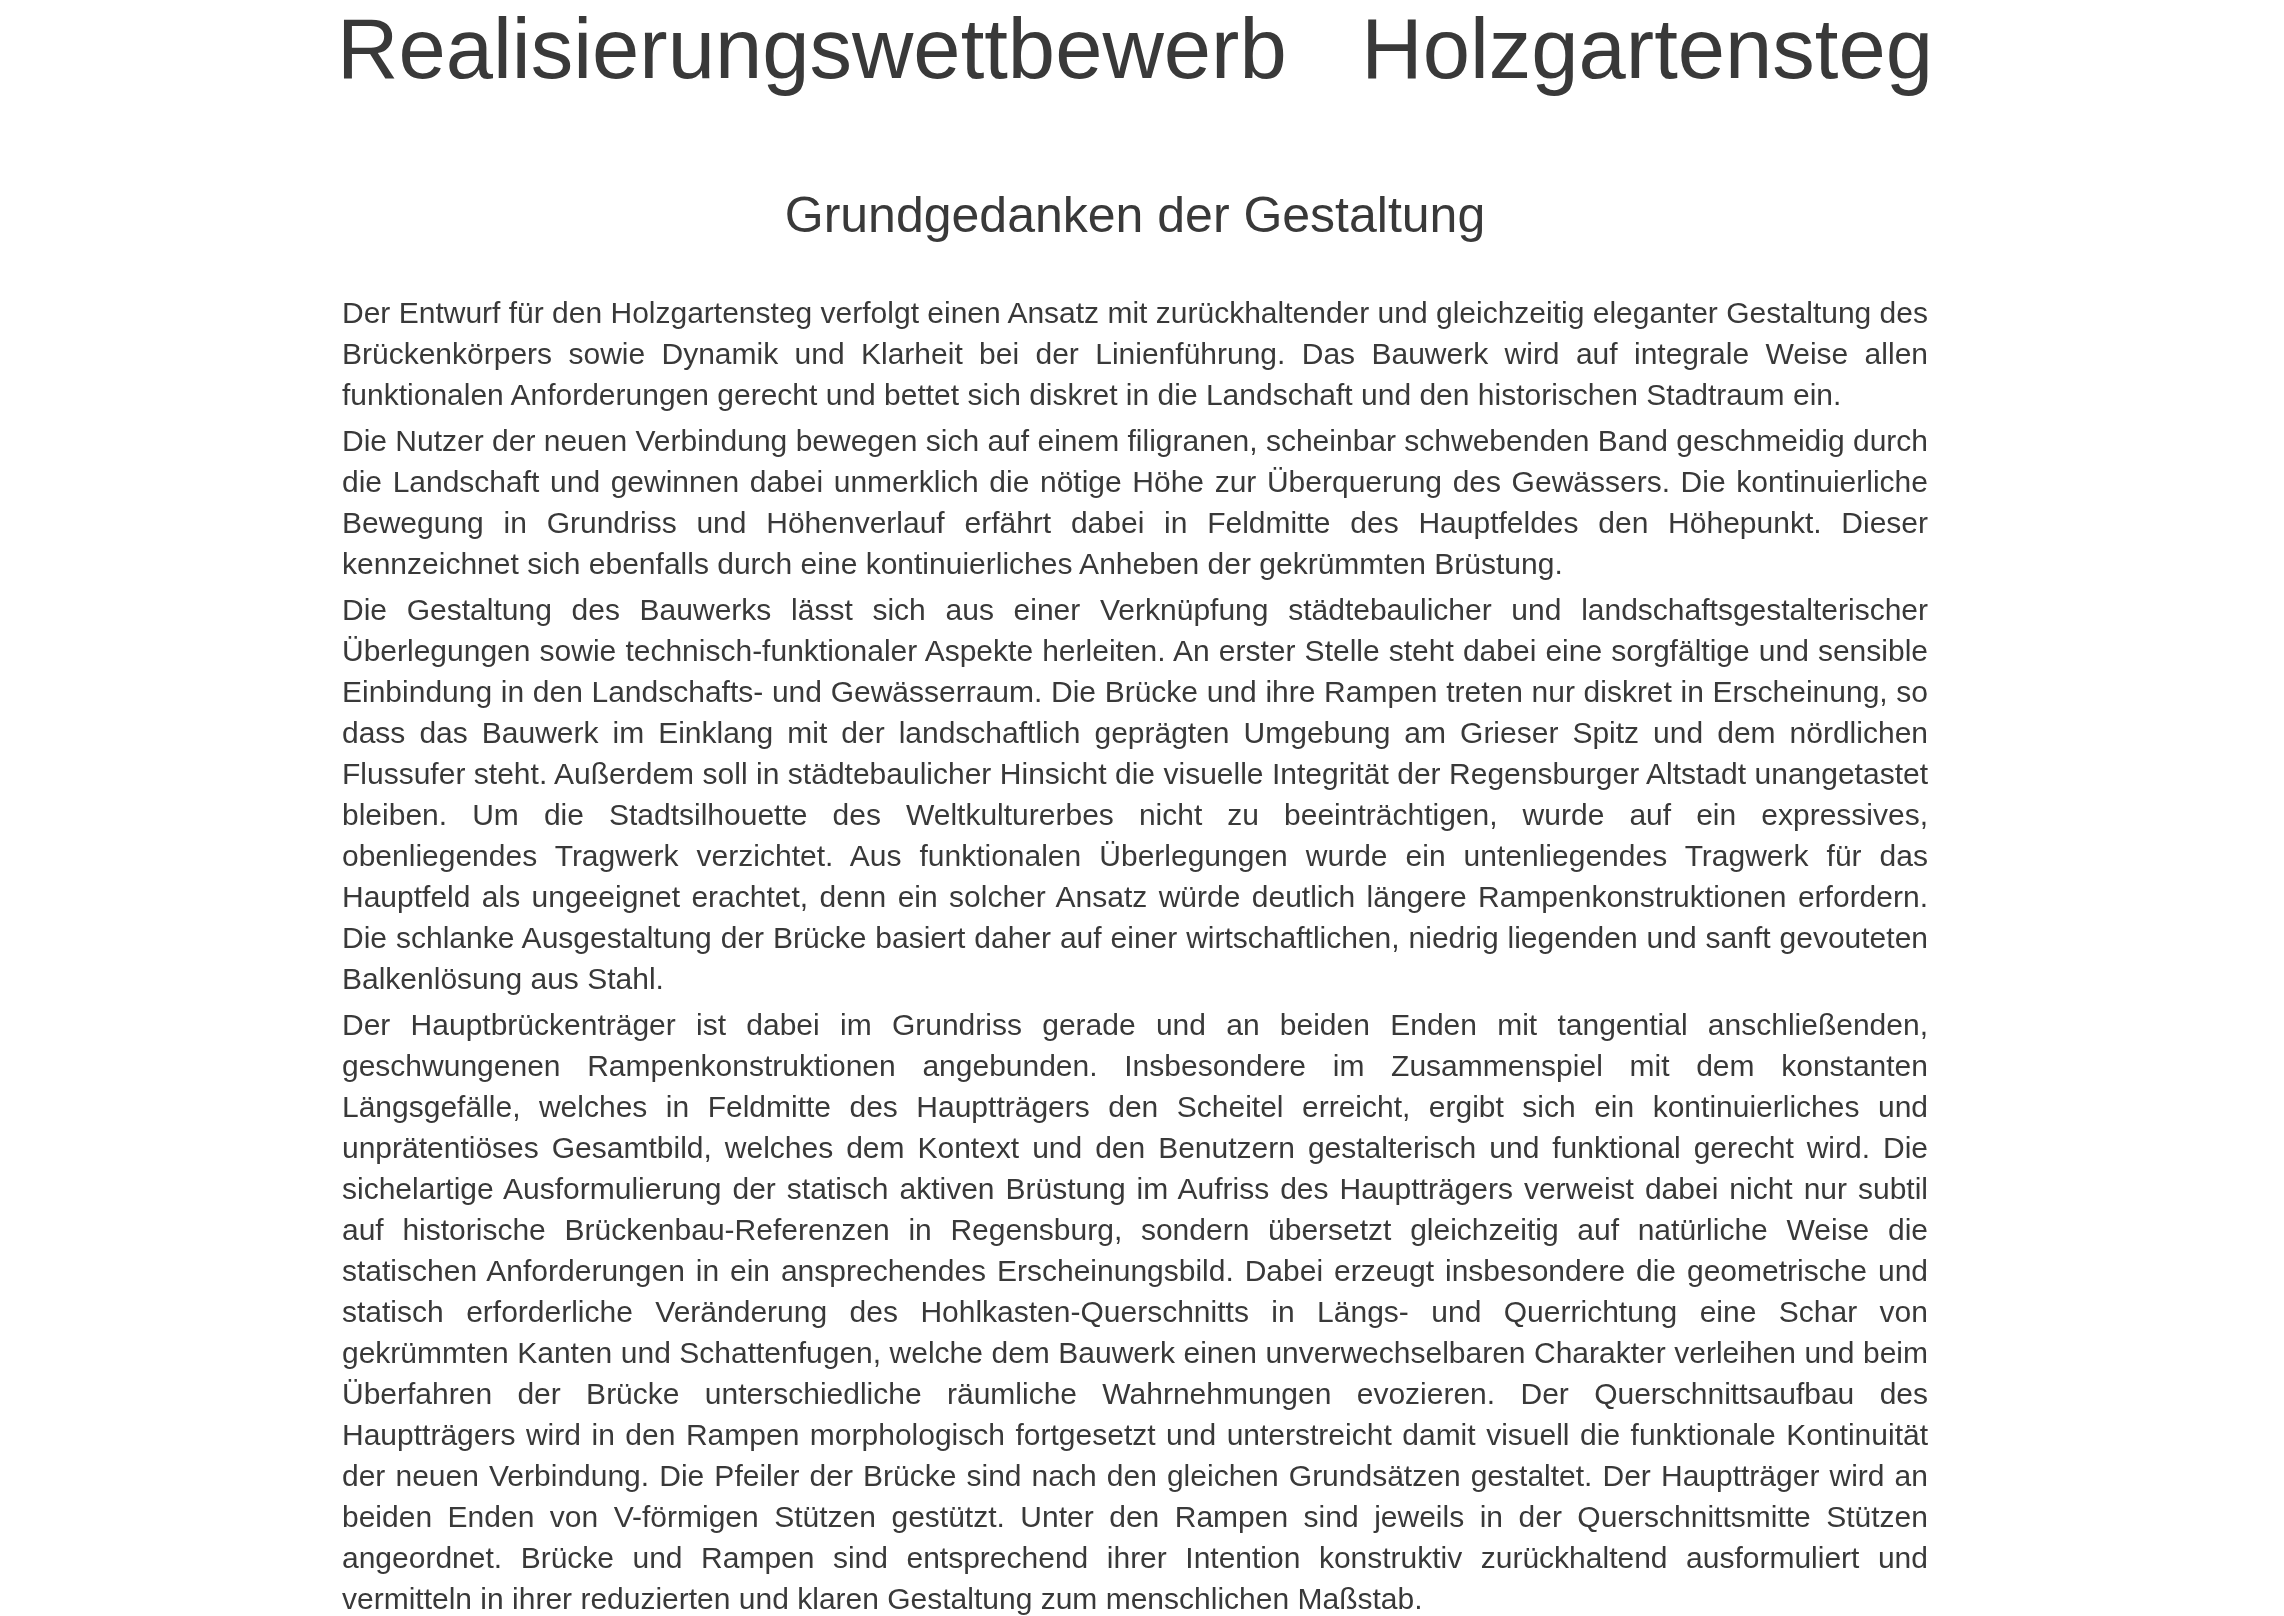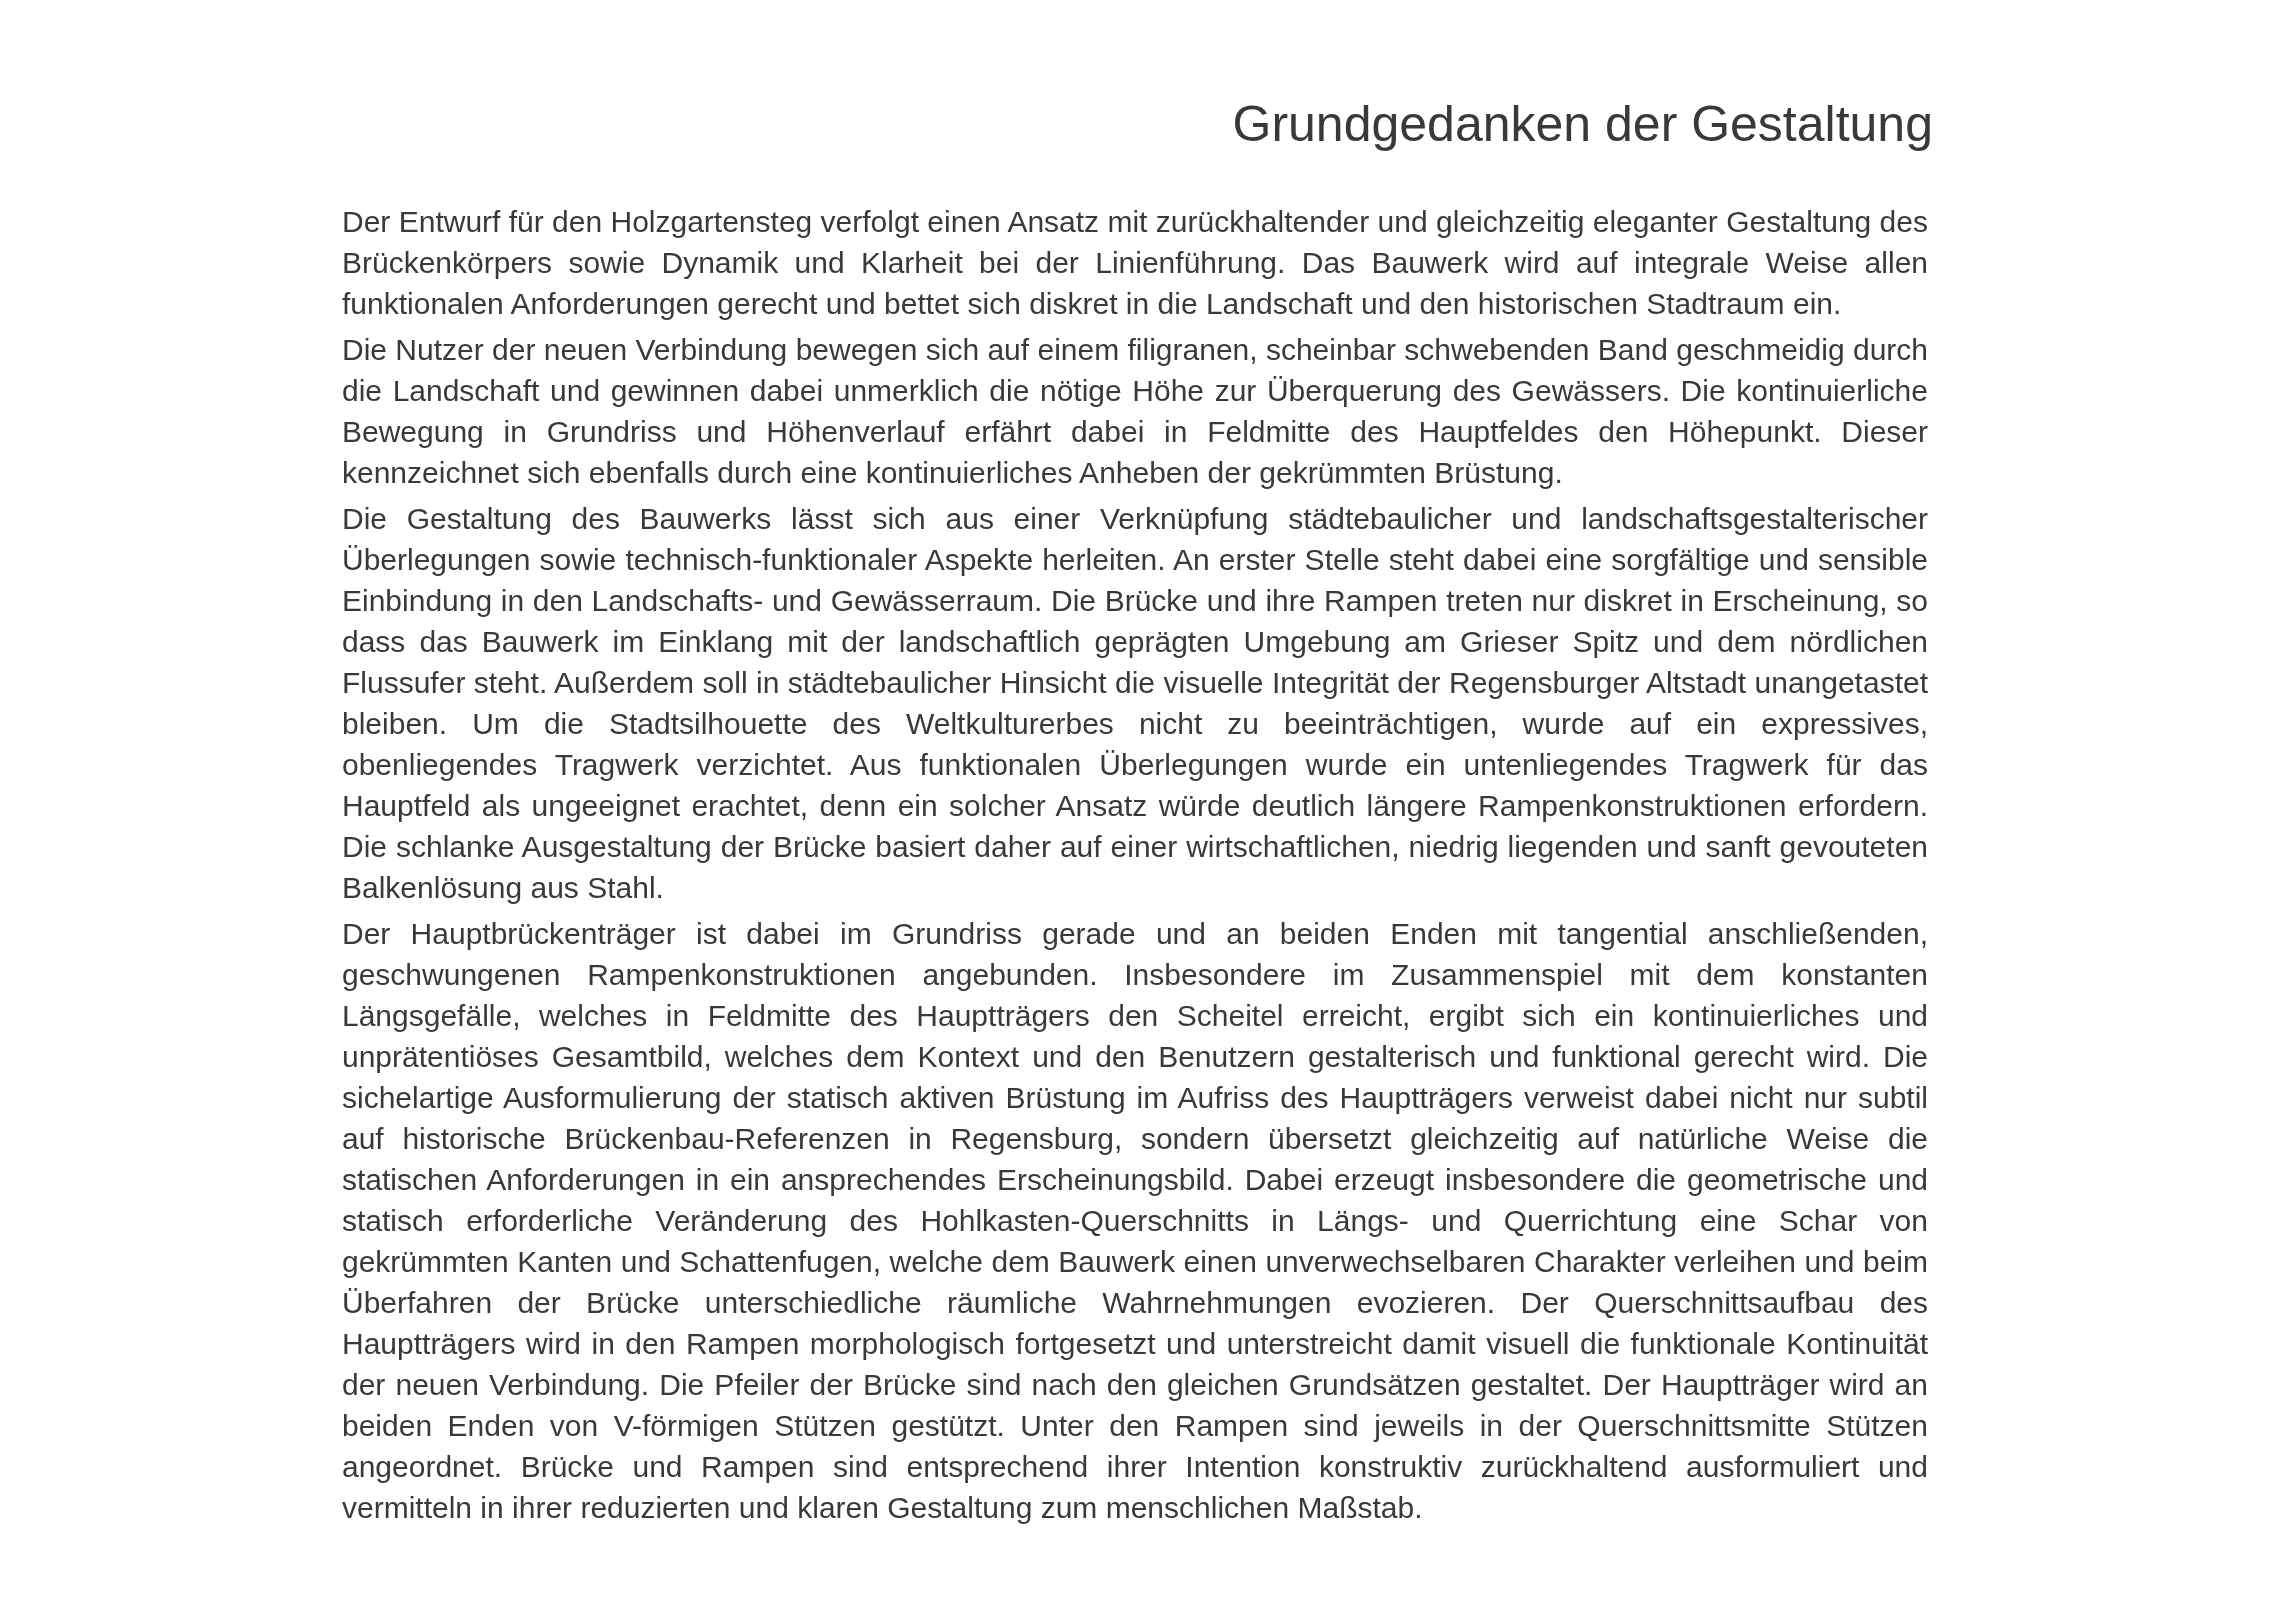--- a/index.html
+++ b/index.html
@@ -30,38 +30,39 @@
     letter-spacing: 0;
     white-space: normal;
     text-align: justify;
     text-align-last: justify; 
   }
   .section-heading {
     margin: 99px 0 0 0;
     font-size: 50px;
     line-height: 51px;
     font-weight: 400;
-    text-align: right;
+    text-align: center;
   }
   .body-text {
     margin-top: 51px;
     font-size: 30px;
     line-height: 41px;
     text-align: justify;
     text-justify: inter-word;
   }
   .para {
     margin: 5px;
     padding: 0;
   }
 </style>
 </head>
 <body>
 
 <main class="page">
+  <h1 class="doc-title">Realisierungswettbewerb Holzgartensteg</h1>
 
   <h2 class="section-heading">Grundgedanken der Gestaltung</h2>
 
   <section class="body-text">
     <p class="para">Der Entwurf für den Holzgartensteg verfolgt einen Ansatz mit zurückhaltender und gleichzeitig eleganter Gestaltung des Brückenkörpers sowie Dynamik und Klarheit bei der Linienführung. Das Bauwerk wird auf integrale Weise allen funktionalen Anforderungen gerecht und bettet sich diskret in die Landschaft und den historischen Stadtraum ein.</p>
     <p class="para">Die Nutzer der neuen Verbindung bewegen sich auf einem filigranen, scheinbar schwebenden Band geschmeidig durch die Landschaft und gewinnen dabei unmerklich die nötige Höhe zur Überquerung des Gewässers. Die kontinuierliche Bewegung in Grundriss und Höhenverlauf erfährt dabei in Feldmitte des Hauptfeldes den Höhepunkt. Dieser kennzeichnet sich ebenfalls durch eine kontinuierliches Anheben der gekrümmten Brüstung.</p>
     <p class="para">Die Gestaltung des Bauwerks lässt sich aus einer Verknüpfung städtebaulicher und landschaftsgestalterischer Überlegungen sowie technisch-funktionaler Aspekte herleiten. An erster Stelle steht dabei eine sorgfältige und sensible Einbindung in den Landschafts- und Gewässerraum. Die Brücke und ihre Rampen treten nur diskret in Erscheinung, so dass das Bauwerk im Einklang mit der landschaftlich geprägten Umgebung am Grieser Spitz und dem nördlichen Flussufer steht. Außerdem soll in städtebaulicher Hinsicht die visuelle Integrität der Regensburger Altstadt unangetastet bleiben. Um die Stadtsilhouette des Weltkulturerbes nicht zu beeinträchtigen, wurde auf ein expressives, obenliegendes Tragwerk verzichtet. Aus funktionalen Überlegungen wurde ein untenliegendes Tragwerk für das Hauptfeld als ungeeignet erachtet, denn ein solcher Ansatz würde deutlich längere Rampenkonstruktionen erfordern. Die schlanke Ausgestaltung der Brücke basiert daher auf einer wirtschaftlichen, niedrig liegenden und sanft gevouteten Balkenlösung aus Stahl.</p>
     <p class="para">Der Hauptbrückenträger ist dabei im Grundriss gerade und an beiden Enden mit tangential anschließenden, geschwungenen Rampenkonstruktionen angebunden. Insbesondere im Zusammenspiel mit dem konstanten Längsgefälle, welches in Feldmitte des Hauptträgers den Scheitel erreicht, ergibt sich ein kontinuierliches und unprätentiöses Gesamtbild, welches dem Kontext und den Benutzern gestalterisch und funktional gerecht wird. Die sichelartige Ausformulierung der statisch aktiven Brüstung im Aufriss des Hauptträgers verweist dabei nicht nur subtil auf historische Brückenbau-Referenzen in Regensburg, sondern übersetzt gleichzeitig auf natürliche Weise die statischen Anforderungen in ein ansprechendes Erscheinungsbild. Dabei erzeugt insbesondere die geometrische und statisch erforderliche Veränderung des Hohlkasten-Querschnitts in Längs- und Querrichtung eine Schar von gekrümmten Kanten und Schattenfugen, welche dem Bauwerk einen unverwechselbaren Charakter verleihen und beim Überfahren der Brücke unterschiedliche räumliche Wahrnehmungen evozieren. Der Querschnittsaufbau des Hauptträgers wird in den Rampen morphologisch fortgesetzt und unterstreicht damit visuell die funktionale Kontinuität der neuen Verbindung. Die Pfeiler der Brücke sind nach den gleichen Grundsätzen gestaltet. Der Hauptträger wird an beiden Enden von V-förmigen Stützen gestützt. Unter den Rampen sind jeweils in der Querschnittsmitte Stützen angeordnet. Brücke und Rampen sind entsprechend ihrer Intention konstruktiv zurückhaltend ausformuliert und vermitteln in ihrer reduzierten und klaren Gestaltung zum menschlichen Maßstab.</p>
   </section>
 </main>

